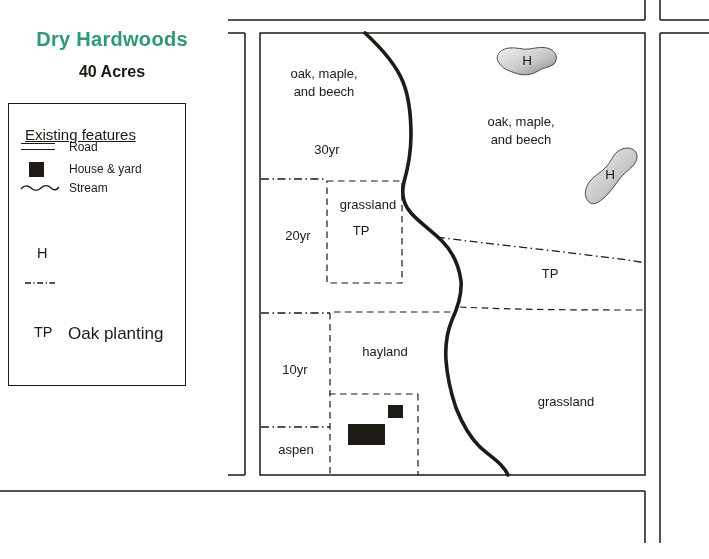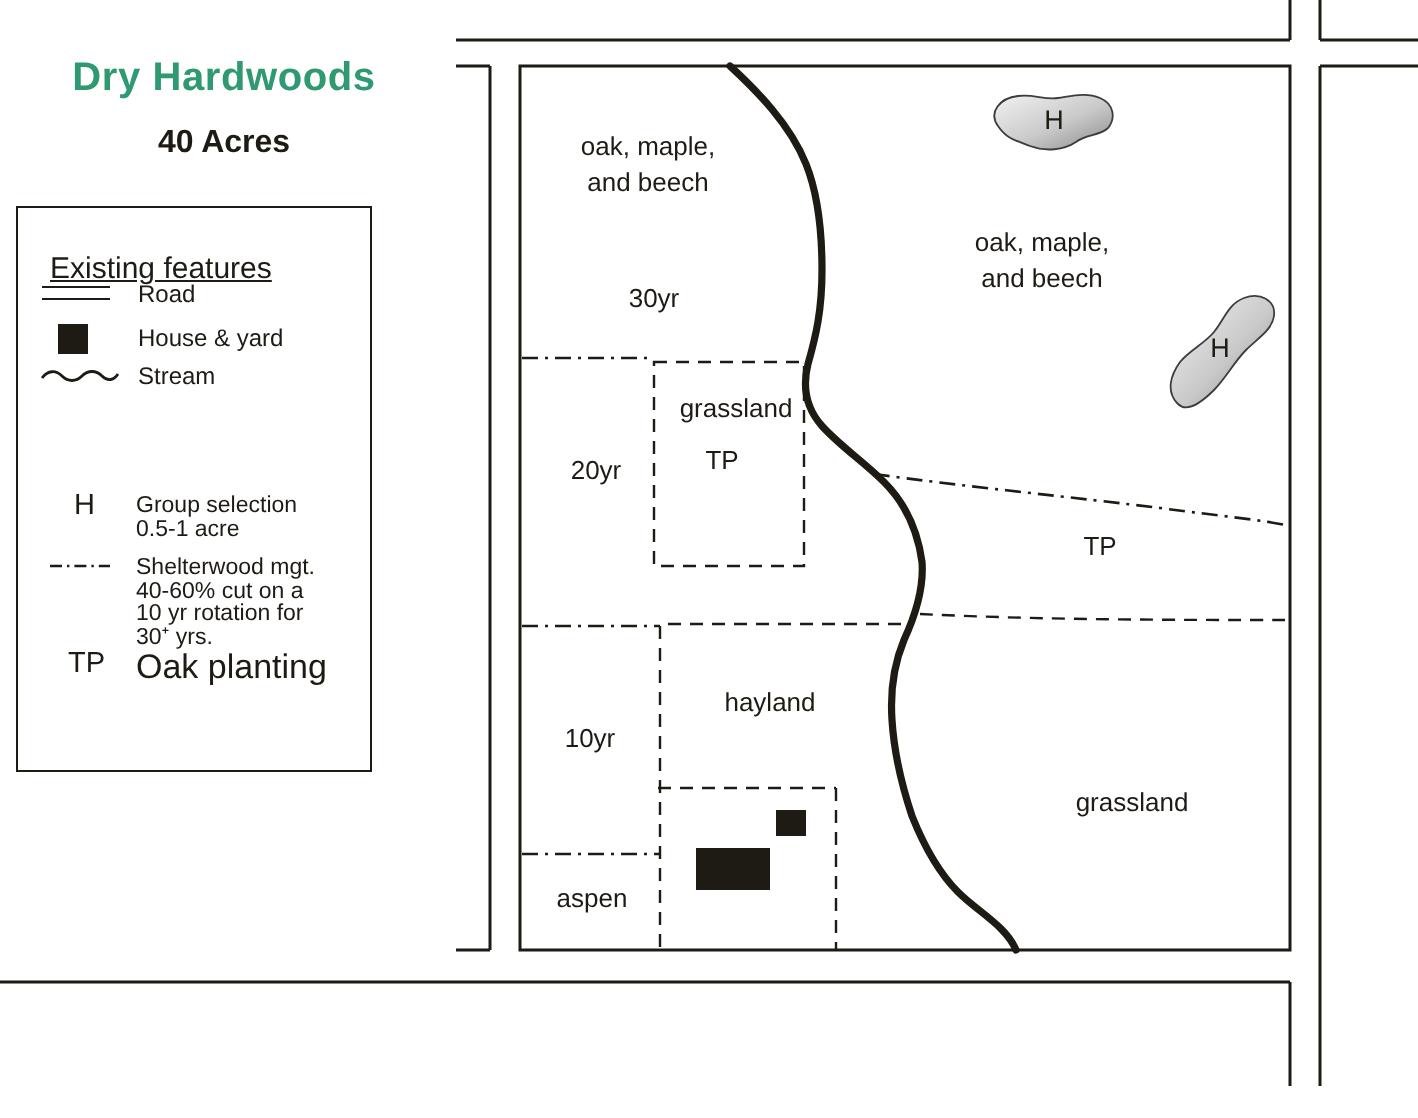--- a/index.html
+++ b/index.html
@@ -94,34 +94,24 @@
     <div class="house-sym"></div>
     <div class="lg-label" style="left:60px;top:58px;">House &amp; yard</div>
 
     <svg style="position:absolute;left:10px;top:78px;" width="42" height="12">
       <path d="M2,7 C5,3 9,3 12,6 C15,9 19,9 22,6 C25,3 29,3 32,6 C35,9 38,8 40,5" stroke="#1e1a14" stroke-width="1.4" fill="none"></path>
     </svg>
     <div class="lg-label" style="left:60px;top:77px;">Stream</div>
 
 
     <div class="lg-sym-text" style="left:28px;top:141px;">H</div>
-    <div class="lg-small" style="left:59px;top:144px;">
-      <div>Group selection</div>
-      <div>0.5-1 acre</div>
-    </div>
 
     <svg style="position:absolute;left:15px;top:176px;" width="32" height="6">
       <line x1="1" y1="3" x2="31" y2="3" stroke="#1e1a14" stroke-width="1.3" stroke-dasharray="6 2.5 1.2 2.5"></line>
     </svg>
-    <div class="lg-small" style="left:59px;top:175px;">
-      <div>Shelterwood mgt.</div>
-      <div>40-60% cut on a</div>
-      <div>10 yr rotation for</div>
-      <div>30⁺ yrs.</div>
-    </div>
 
     <div class="lg-sym-text" style="left:25px;top:220px;">TP</div>
     <div class="lg-small" style="left:59px;top:224px;font-size:17px;">Oak planting</div>
   </div>
 
   <div class="map-label" style="left:324px;top:73px;">oak, maple,</div>
   <div class="map-label" style="left:324px;top:91px;">and beech</div>
   <div class="map-label" style="left:327px;top:149px;">30yr</div>
   <div class="map-label" style="left:368px;top:204px;">grassland</div>
   <div class="map-label" style="left:361px;top:230px;">TP</div>

